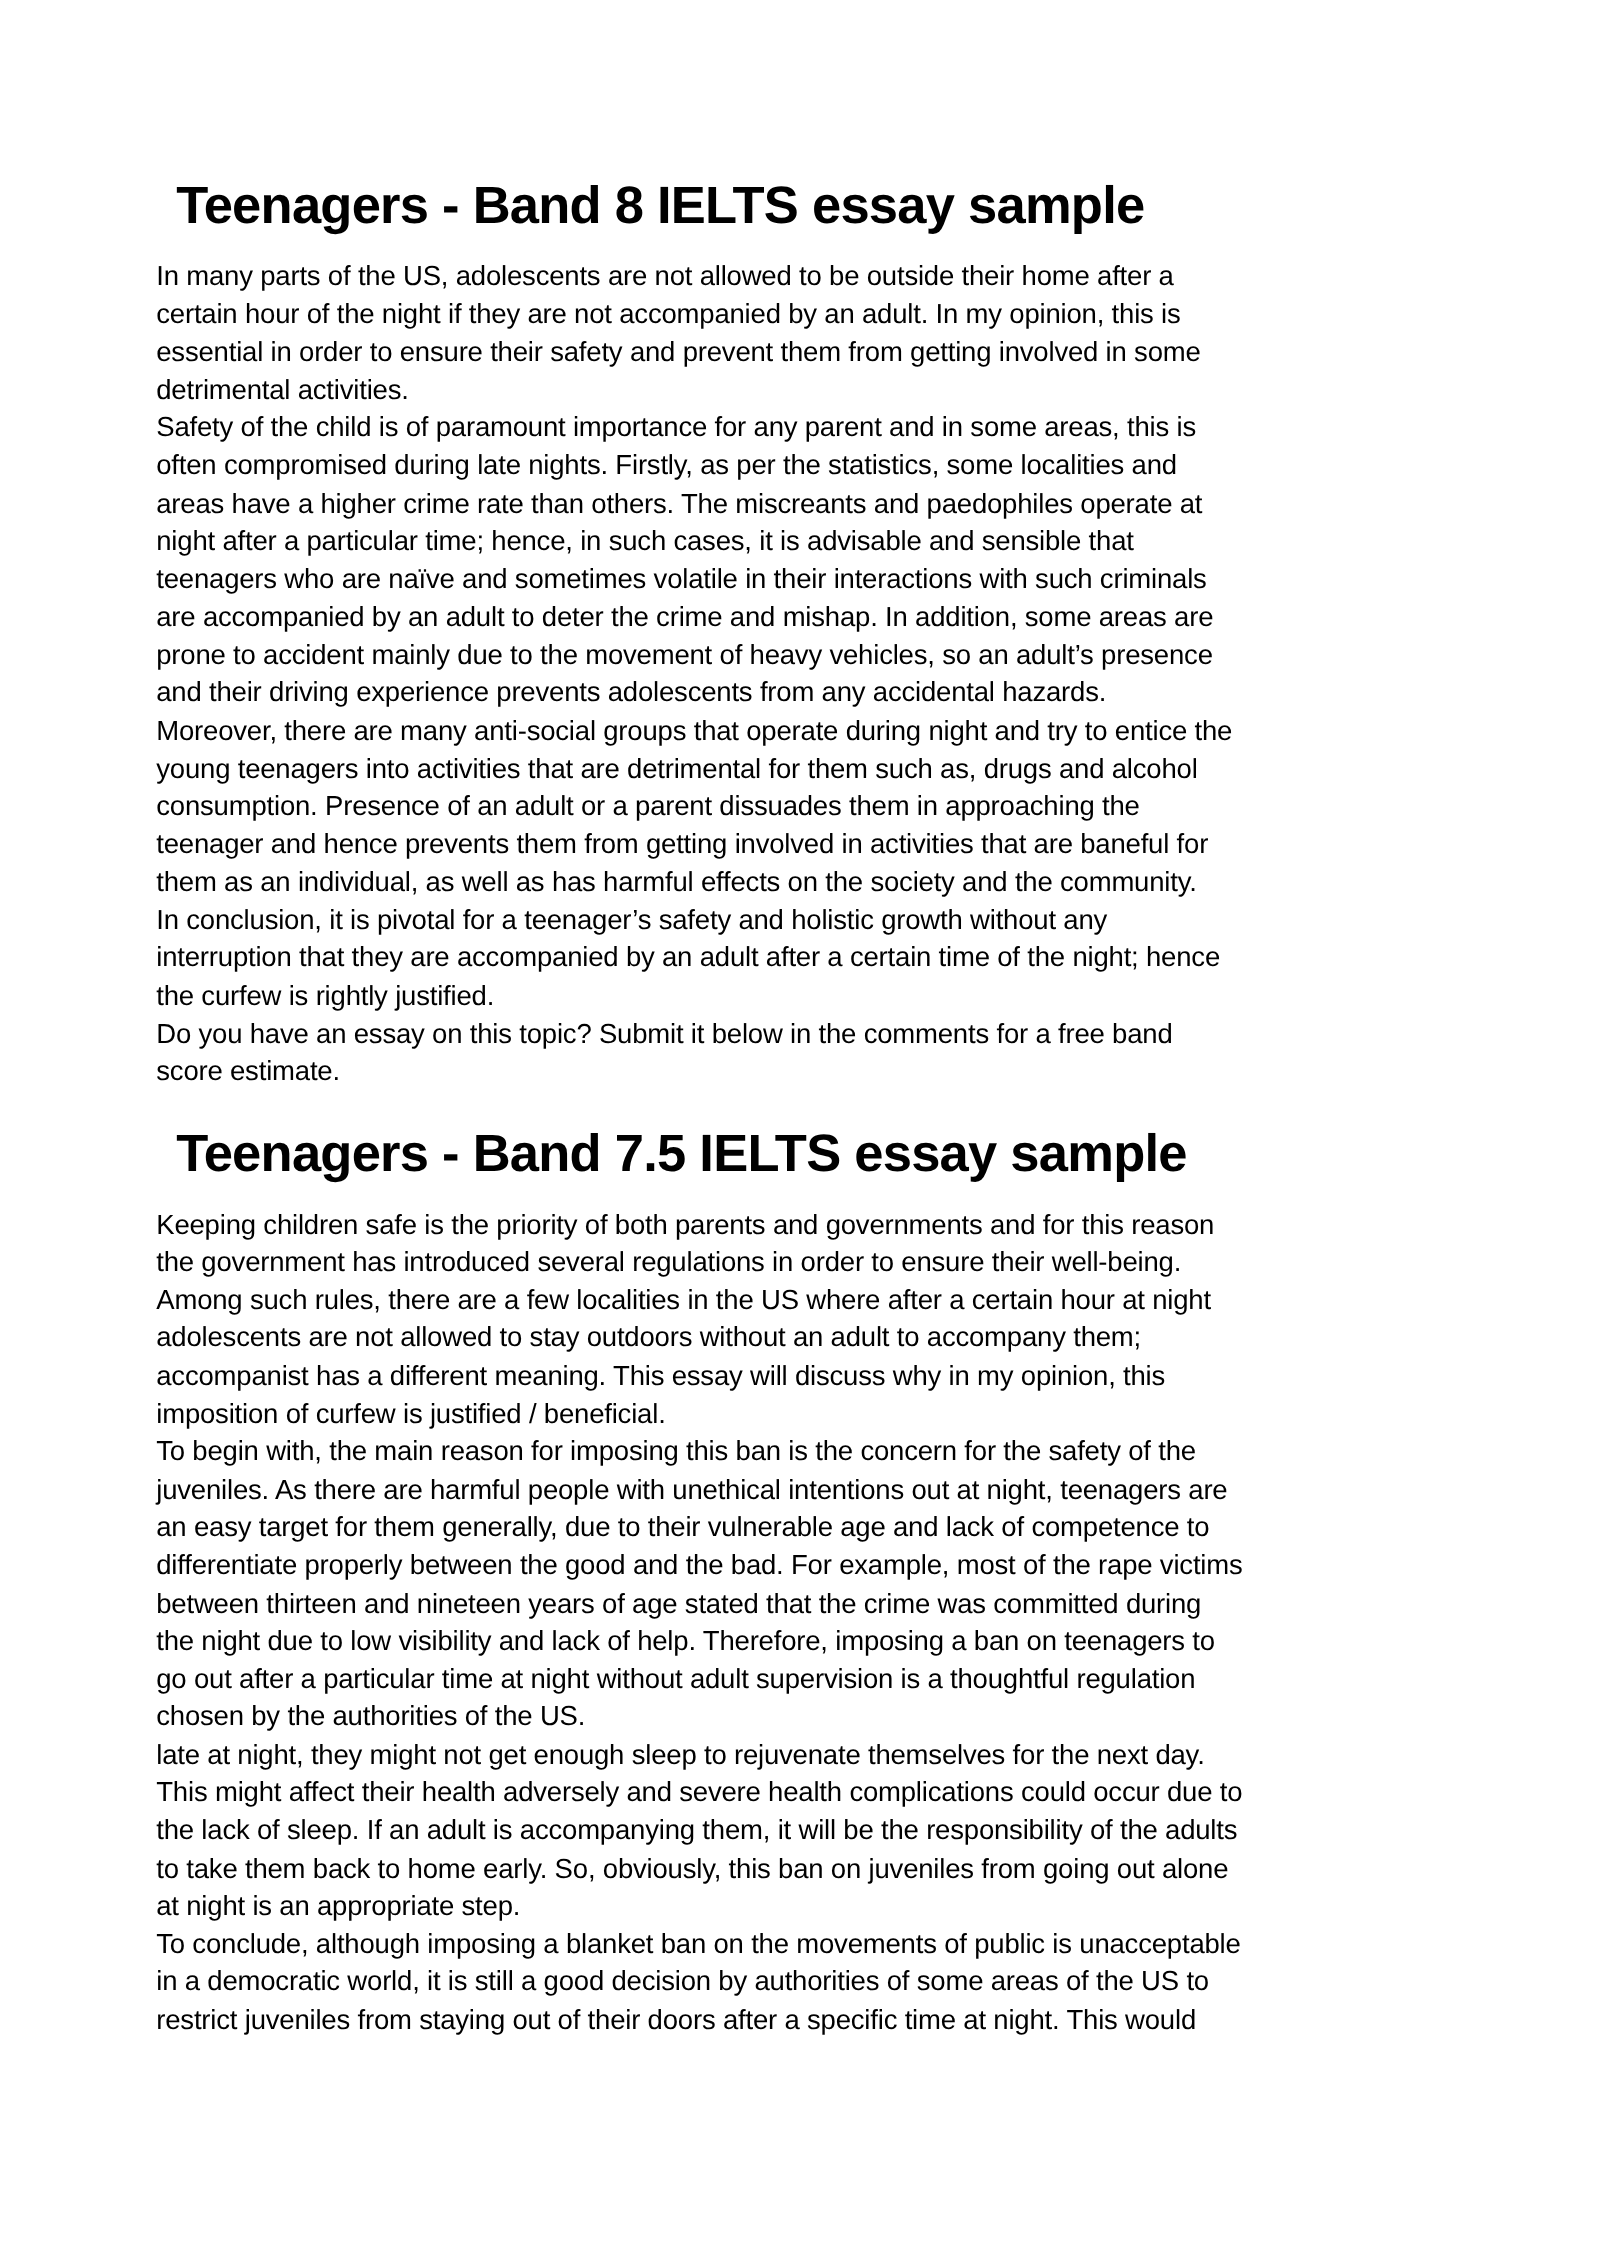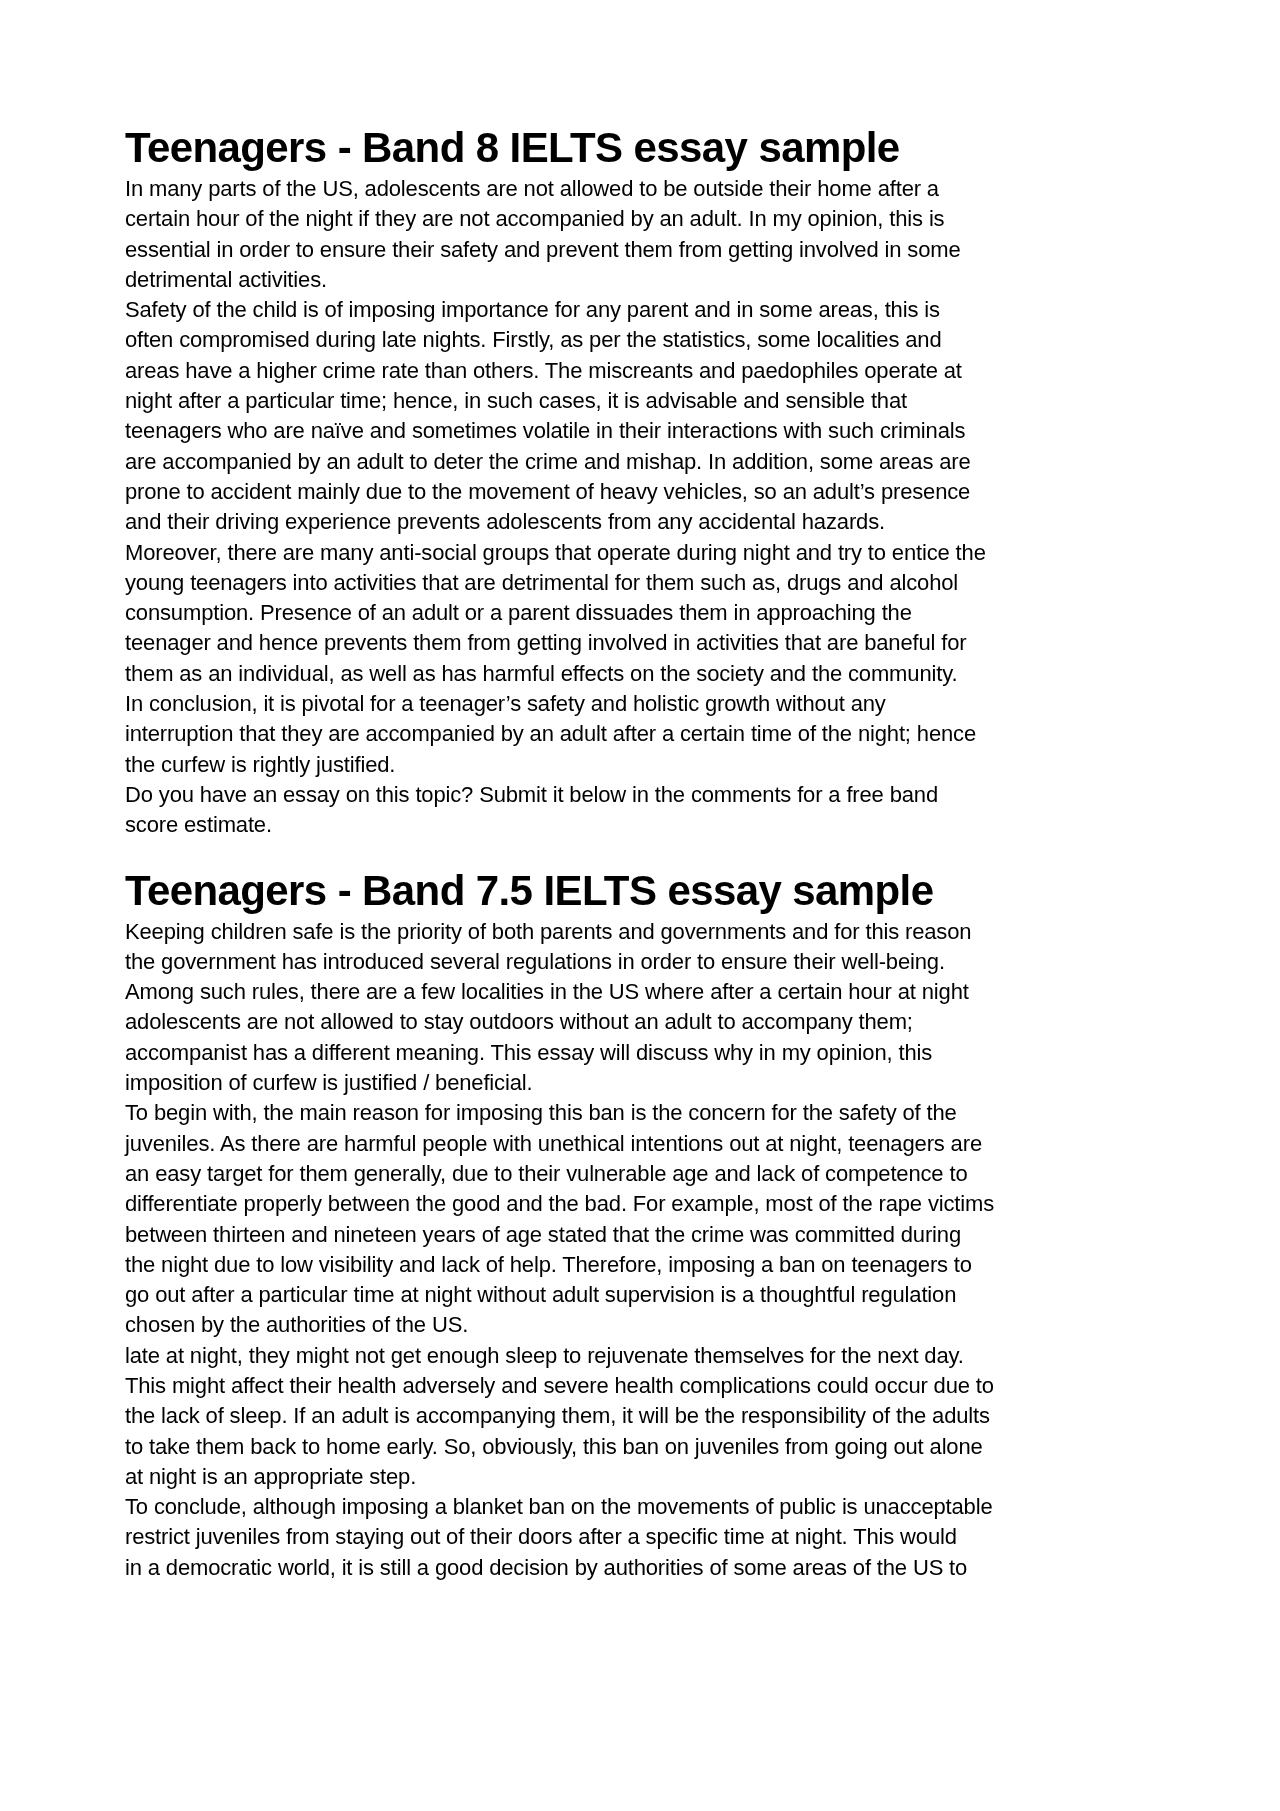--- a/index.html
+++ b/index.html
@@ -20,21 +20,21 @@
       left: 125px;
       top: 122px;
       width: 1050px;
     }
     .essay-title {
       font-family: "Liberation Sans", sans-serif;
       font-weight: bold;
       font-size: 42px;
       line-height: 52px;
       letter-spacing: -0.6px;
-      margin: 0;
+      margin: 16px;
       padding: 0;
       white-space: nowrap;
     }
     .essay-body p {
       margin: 0;
       padding: 0;
       font-size: 22px;
       line-height: 30.3px;
       letter-spacing: -0.15px;
     }
@@ -54,21 +54,21 @@
   <section class="section">
     <h1 class="essay-title">Teenagers - Band 8 IELTS essay sample</h1>
     <div class="essay-body">
       <p>
         <span class="line">In many parts of the US, adolescents are not allowed to be outside their home after a</span>
         <span class="line">certain hour of the night if they are not accompanied by an adult. In my opinion, this is</span>
         <span class="line">essential in order to ensure their safety and prevent them from getting involved in some</span>
         <span class="line">detrimental activities.</span>
       </p>
       <p>
-        <span class="line">Safety of the child is of imposing importance for any parent and in some areas, this is</span>
+        <span class="line">Safety of the child is of paramount importance for any parent and in some areas, this is</span>
         <span class="line">often compromised during late nights. Firstly, as per the statistics, some localities and</span>
         <span class="line">areas have a higher crime rate than others. The miscreants and paedophiles operate at</span>
         <span class="line">night after a particular time; hence, in such cases, it is advisable and sensible that</span>
         <span class="line">teenagers who are naïve and sometimes volatile in their interactions with such criminals</span>
         <span class="line">are accompanied by an adult to deter the crime and mishap. In addition, some areas are</span>
         <span class="line">prone to accident mainly due to the movement of heavy vehicles, so an adult’s presence</span>
         <span class="line">and their driving experience prevents adolescents from any accidental hazards.</span>
       </p>
       <p>
         <span class="line">Moreover, there are many anti-social groups that operate during night and try to entice the</span>
@@ -112,19 +112,19 @@
       </p>
       <p>
         <span class="line">late at night, they might not get enough sleep to rejuvenate themselves for the next day.</span>
         <span class="line">This might affect their health adversely and severe health complications could occur due to</span>
         <span class="line">the lack of sleep. If an adult is accompanying them, it will be the responsibility of the adults</span>
         <span class="line">to take them back to home early. So, obviously, this ban on juveniles from going out alone</span>
         <span class="line">at night is an appropriate step.</span>
       </p>
       <p>
         <span class="line">To conclude, although imposing a blanket ban on the movements of public is unacceptable</span>
+        <span class="line">in a democratic world, it is still a good decision by authorities of some areas of the US to</span>
         <span class="line">restrict juveniles from staying out of their doors after a specific time at night. This would</span>
-        <span class="line">in a democratic world, it is still a good decision by authorities of some areas of the US to</span>
       </p>
     </div>
   </section>
 
 </div>
 
 </body></html>

